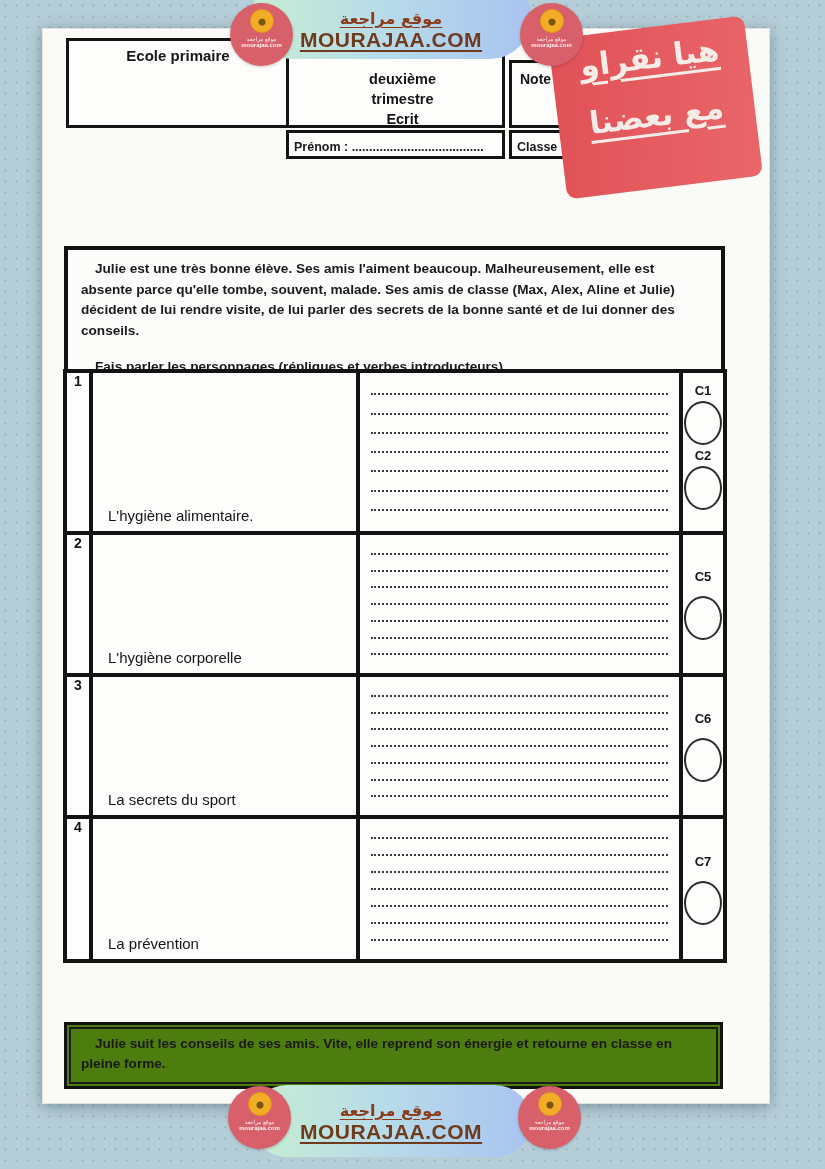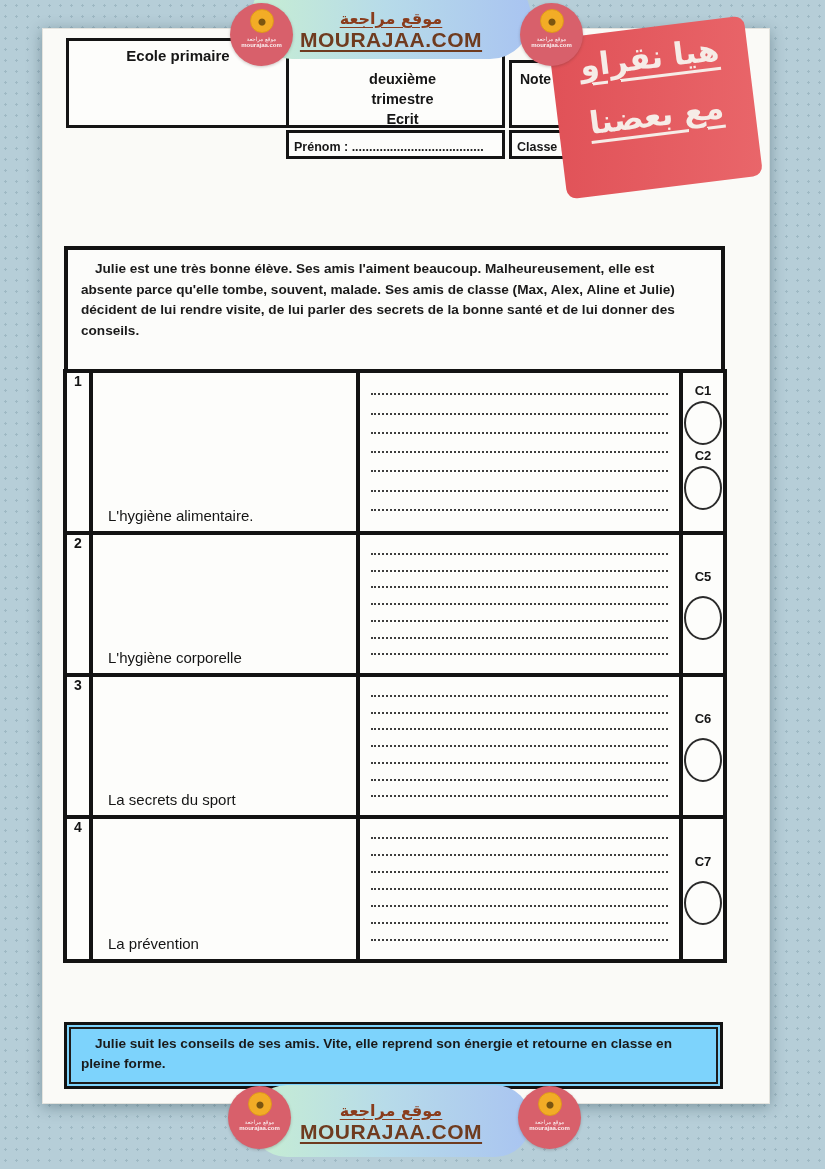--- a/index.html
+++ b/index.html
@@ -52,21 +52,21 @@
   td.cell-codes{ width:44px; }
   .codes-wrap{ display:flex; flex-direction:column; align-items:center; height:100%; }
   .codes-wrap.top{ justify-content:flex-start; padding-top:10px; gap:3px; }
   .codes-wrap.mid{ justify-content:center; gap:12px; }
   .code-label{ font-weight:700; font-size:13px; color:#151515; }
   .circle{ width:38px; height:44px; border:2.5px solid #2b2b2b; border-radius:50%; background:transparent; }
   tr.r1 td{ height:162px; } tr.r2 td{ height:142px; } tr.r3 td{ height:142px; } tr.r4 td{ height:144px; }
 
   .outro-box{
     position:absolute; left:21px; top:993px; width:659px;
-    border:3px solid #121212; padding:2px; background:#7dd3fc;
+    border:3px solid #121212; padding:2px; background:#4d7c0f;
   }
   .outro-inner{ border:2px solid #1c1c1c; padding:5px 10px 7px 10px; }
   .outro-inner p{ font-weight:700; font-size:13.6px; line-height:1.5; color:#1a1a1a; text-indent:14px; }
 
   
   .sticker{
     position:absolute; left:557px; top:27px; width:197px; height:161px;
     background:linear-gradient(100deg,#e05157,#e9666a); border-radius:10px;
     transform:rotate(-7deg); z-index:5; text-align:center;
     font-family:"DejaVu Sans", sans-serif; direction:rtl;
@@ -129,20 +129,21 @@
     </div>
     <div class="hbox id-row box-prenom">
       <span>Prénom : ......................................</span>
     </div>
     <div class="hbox id-row box-classe">
       <span>Classe :</span>
     </div>
 
     <div class="intro-box">
       <p>Julie est une très bonne élève. Ses amis l'aiment beaucoup. Malheureusement, elle est absente parce qu'elle tombe, souvent, malade. Ses amis de classe (Max, Alex, Aline et Julie) décident de lui rendre visite, de lui parler des secrets de la bonne santé et de lui donner des conseils.</p>
+      <p class="instruction">Fais parler les personnages (répliques et verbes introducteurs).</p>
     </div>
 
     <table class="answers">
       <tbody>
           <tr class="r1">
         <td class="cell-num">1</td>
         <td class="cell-pic">
           <span class="topic">L'hygiène alimentaire.</span>
         </td>
         <td class="cell-lines">

